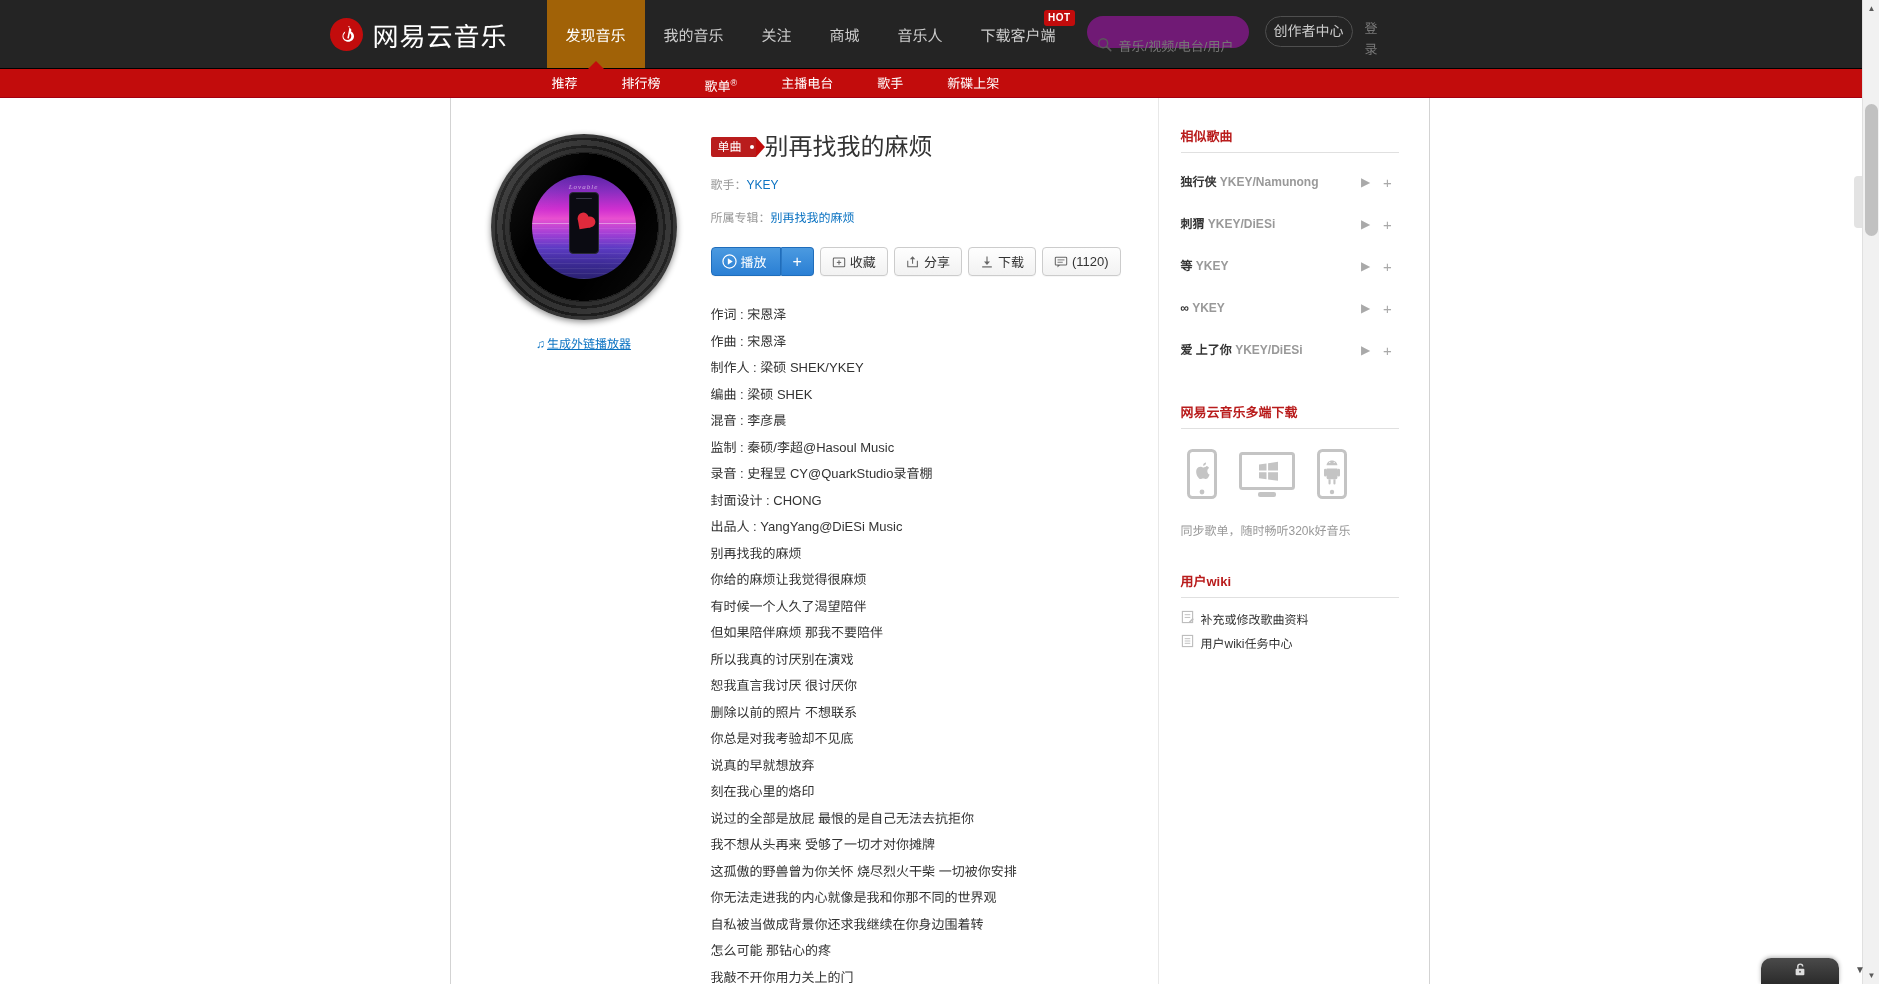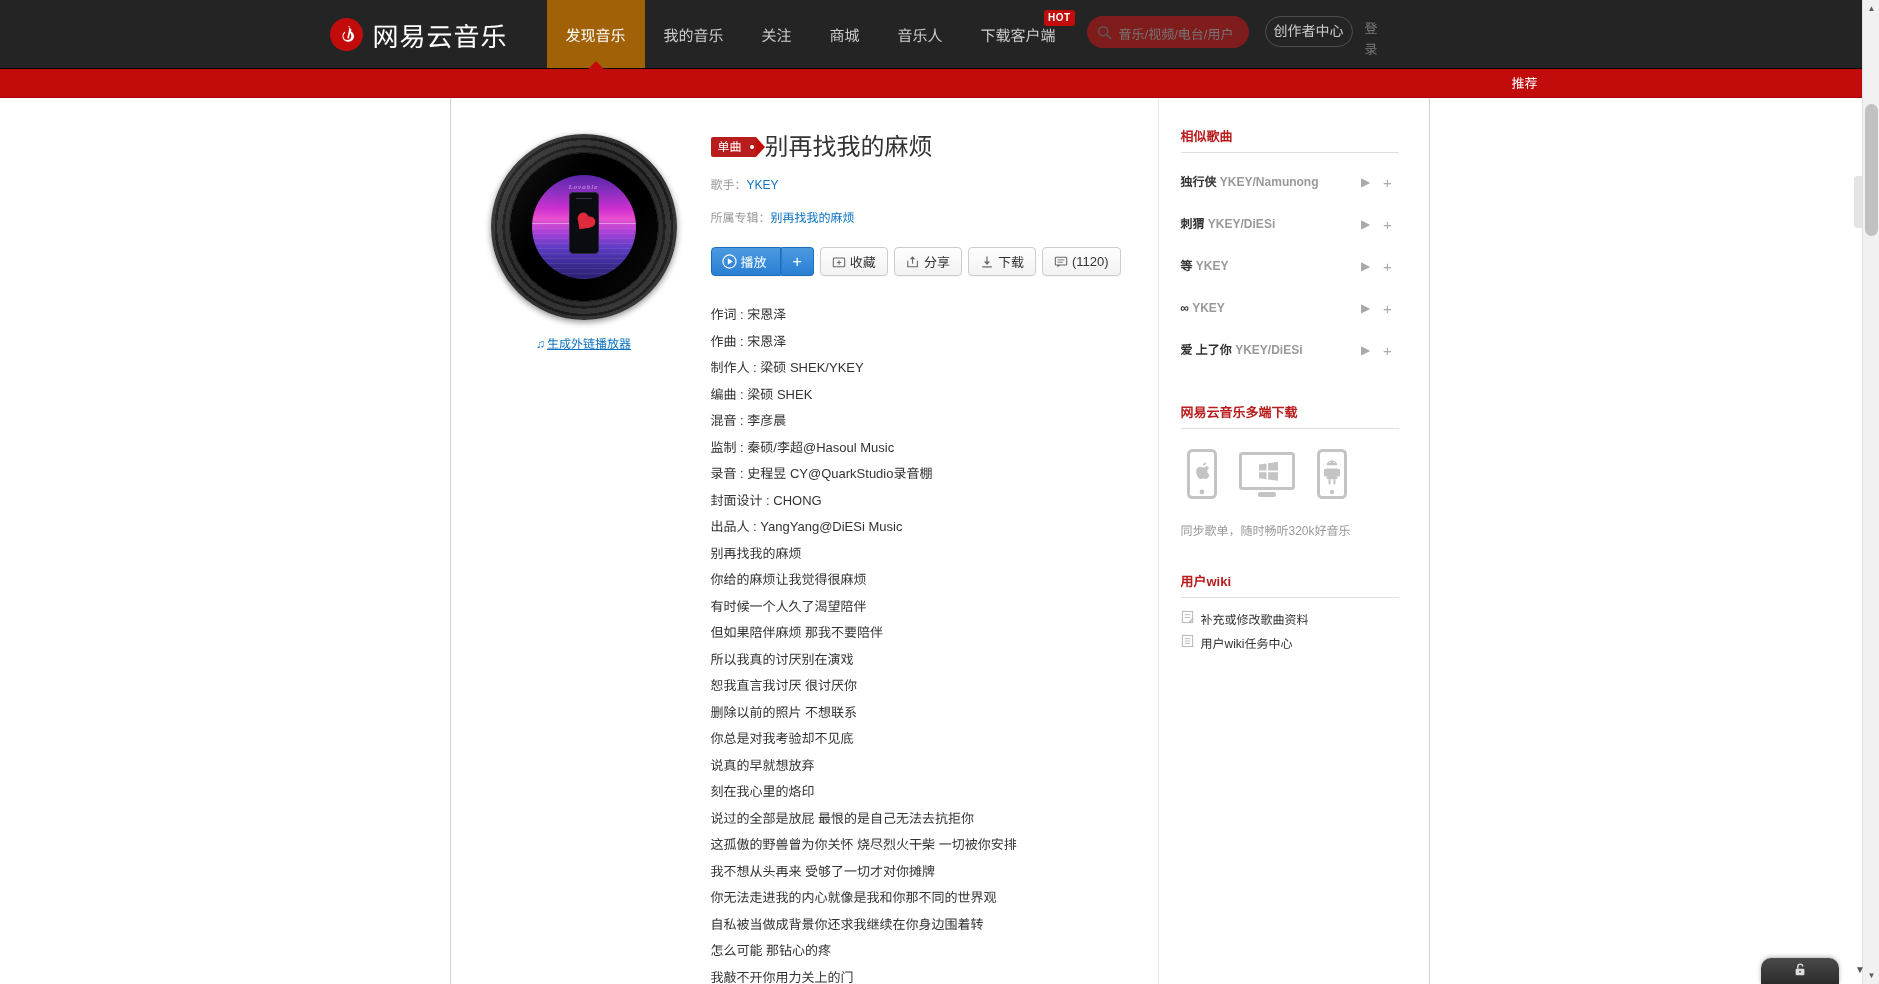--- a/index.html
+++ b/index.html
@@ -90,24 +90,24 @@
     padding: 3px 4px 3px 4px;
     border-radius: 3px;
     letter-spacing: .5px;
     font-family: "Liberation Sans", sans-serif;
   }
   .searchbox {
     margin-left: 12px;
     align-self: flex-start;
     margin-top: 16px;
     width: 162px; height: 32px;
-    background: #7f1d1d;
+    background: #701a75;
     border-radius: 16px;
     display: flex; align-items: flex-start;
-    padding: 8px 10px 0 10px;
+    padding: 20px 10px 0 10px;
     overflow: visible;
     position: relative;
   }
   .search-icon { flex: 0 0 auto; margin-right: 5px; margin-top: 1px;}
   .search-input {
     border: 0; outline: 0; background: transparent;
     font-size: 13px;
     color: #9b9b9b;
     width: 125px;
     line-height: 17px;
@@ -147,23 +147,22 @@
   }
 
   
   .subnav {
     height: 29px;
     background: #c20c0c;
     border-bottom: 1px solid #a40011;
   }
   .subnav-inner {
     width: 1240px; margin: 0 auto;
-    display: flex; align-items: flex-end; height: 29px;
+    display: flex; align-items: flex-start; height: 29px;
     padding-left: 210px;
-    flex-direction: column;
   }
   .subnav-item {
     color: #fff;
     font-size: 13px;
     text-decoration: none;
     padding: 0 22px;
     line-height: 29px;
     position: relative;
     white-space: nowrap;
   }
@@ -591,22 +590,22 @@
           <p>你给的麻烦让我觉得很麻烦</p>
           <p>有时候一个人久了渴望陪伴</p>
           <p>但如果陪伴麻烦 那我不要陪伴</p>
           <p>所以我真的讨厌别在演戏</p>
           <p>恕我直言我讨厌 很讨厌你</p>
           <p>删除以前的照片 不想联系</p>
           <p>你总是对我考验却不见底</p>
           <p>说真的早就想放弃</p>
           <p>刻在我心里的烙印</p>
           <p>说过的全部是放屁 最恨的是自己无法去抗拒你</p>
+          <p>我不想从头再来 受够了一切才对你摊牌</p>
           <p>这孤傲的野兽曾为你关怀 烧尽烈火干柴 一切被你安排</p>
-          <p>我不想从头再来 受够了一切才对你摊牌</p>
           <p>你无法走进我的内心就像是我和你那不同的世界观</p>
           <p>自私被当做成背景你还求我继续在你身边围着转</p>
           <p>怎么可能 那钻心的疼</p>
           <p>我敲不开你用力关上的门</p>
 
         </div>
       </div>
     </div>
 
     <div class="sidebar">

